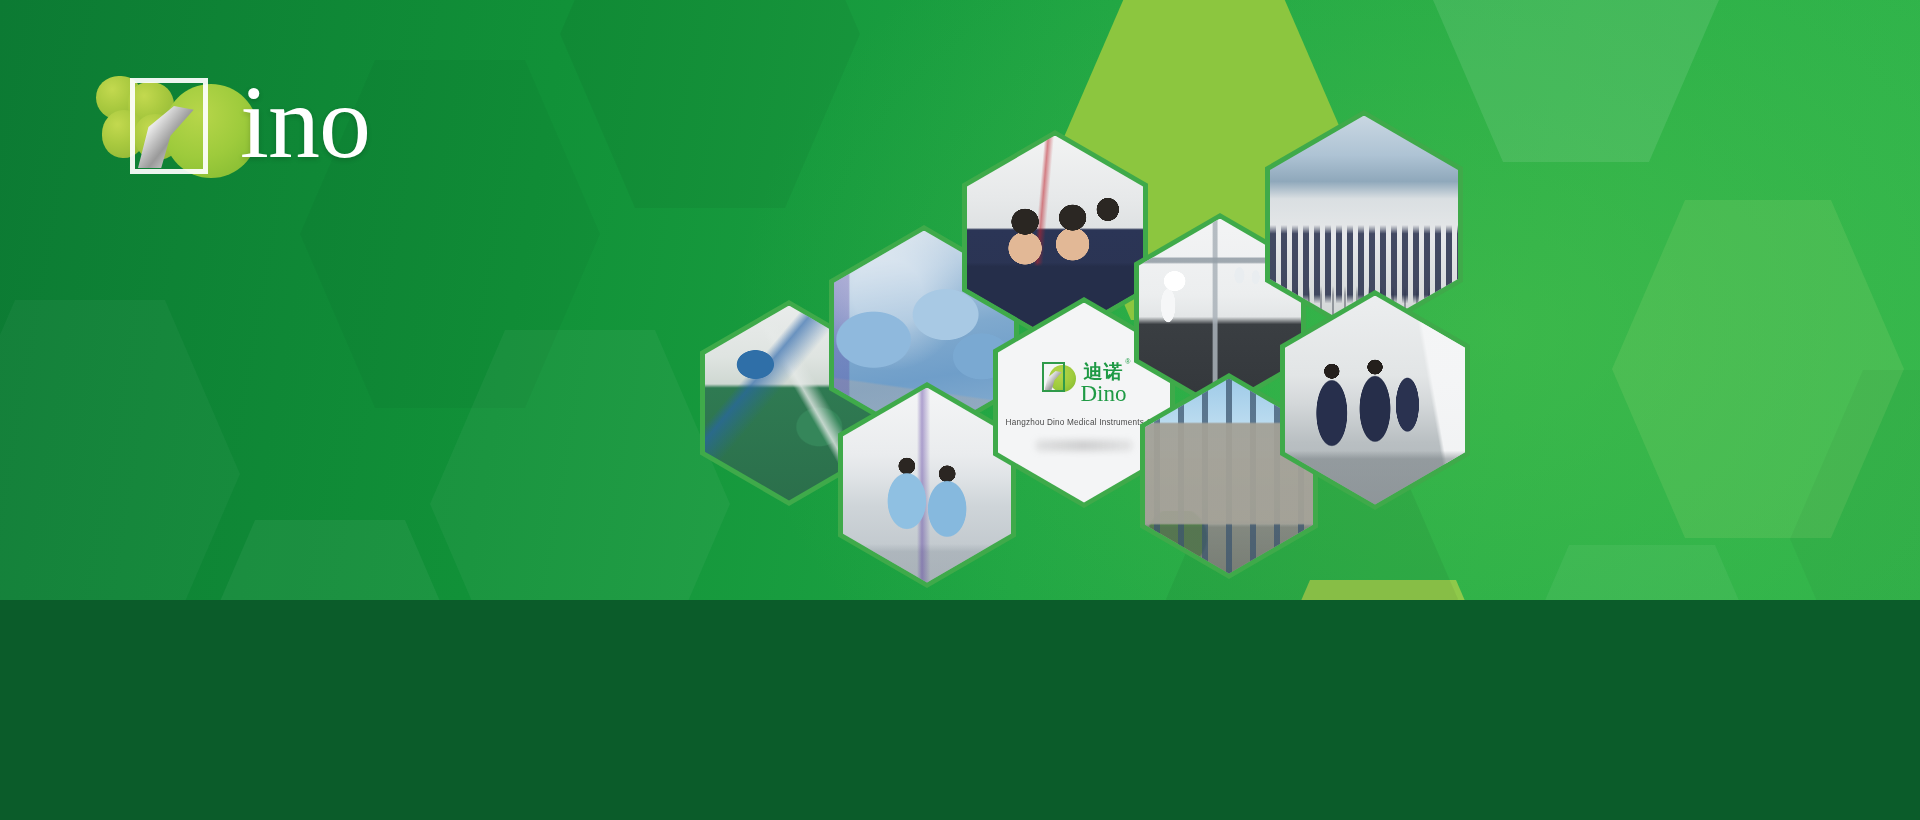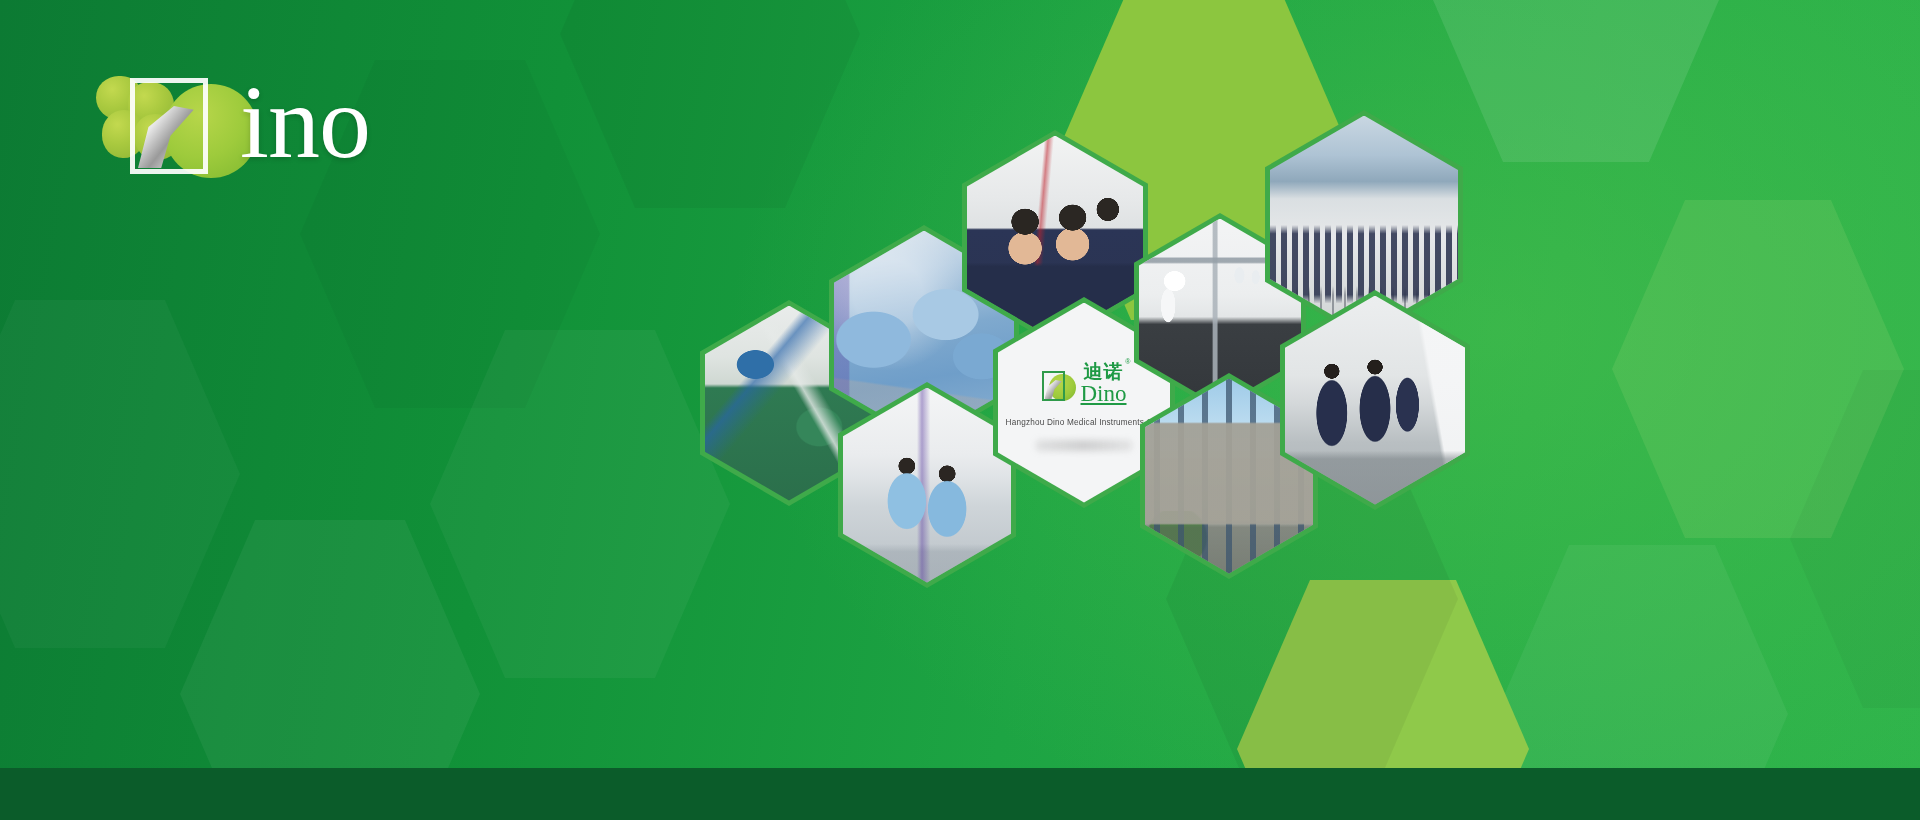--- a/index.html
+++ b/index.html
@@ -5,21 +5,21 @@
 <style>
   * { box-sizing: border-box; margin:0; padding:0; }
   html,body { background:#0b5c2a; }
   body {
     font-family: "Liberation Sans", "DejaVu Sans", sans-serif;
   }
 
   #banner {
     position: relative;
     width: 1920px;
-    height: 768px;
+    height: 600px;
     overflow: hidden;
     background:
       radial-gradient(ellipse 1100px 760px at 1500px 330px, rgba(90,200,80,0.40) 0%, rgba(90,200,80,0.0) 70%),
       linear-gradient(100deg, #0c7a33 0%, #119138 28%, #1da443 55%, #27ad47 78%, #2fb44b 100%);
   }
 
   
   .bg-hex {
     position: absolute;
     clip-path: polygon(25% 0%, 75% 0%, 100% 50%, 75% 100%, 25% 100%, 0% 50%);
@@ -256,21 +256,21 @@
   }
 
   
   .hex.logo-hex .inner { background:#f4f5f6; }
   .hexlogo-wrap {
     position:absolute; inset:0;
     display:flex; flex-direction:column;
     align-items:center; justify-content:center;
     padding-top: 8px;
   }
-  .hexlogo-row { display:flex; align-items:flex-end; gap:5px; }
+  .hexlogo-row { display:flex; align-items:flex-start; gap:5px; }
   .hexlogo-mark { position:relative; width:34px; height:34px; }
   .hexlogo-circle {
     position:absolute; left:7px; top:3px; width:27px; height:27px;
     border-radius:50%;
     background: radial-gradient(circle at 38% 32%, #b7d64a 0%, #9ecb3c 55%, #7cb52d 100%);
   }
   .hexlogo-square {
     position:absolute; left:0; top:0; width:23px; height:30px;
     border:2.5px solid #2f9a4a;
   }
@@ -286,21 +286,20 @@
   }
   .hexlogo-reg {
     position:absolute; top:-4px; right:-8px;
     font-size: 7px; font-weight:normal;
   }
   .hexlogo-en {
     font-family:"Liberation Serif","DejaVu Serif",serif;
     font-size: 23px; color:#1f9a45; line-height:1;
     margin-top: 1px;
     text-align:center;
-    text-decoration:underline;
   }
   .hexlogo-col { display:flex; flex-direction:column; align-items:center; }
   .hexlogo-caption {
     margin-top: 13px;
     font-size: 8.2px;
     color: #4b4b4b;
     letter-spacing: 0.2px;
     white-space: nowrap;
     text-align:center;
   }

